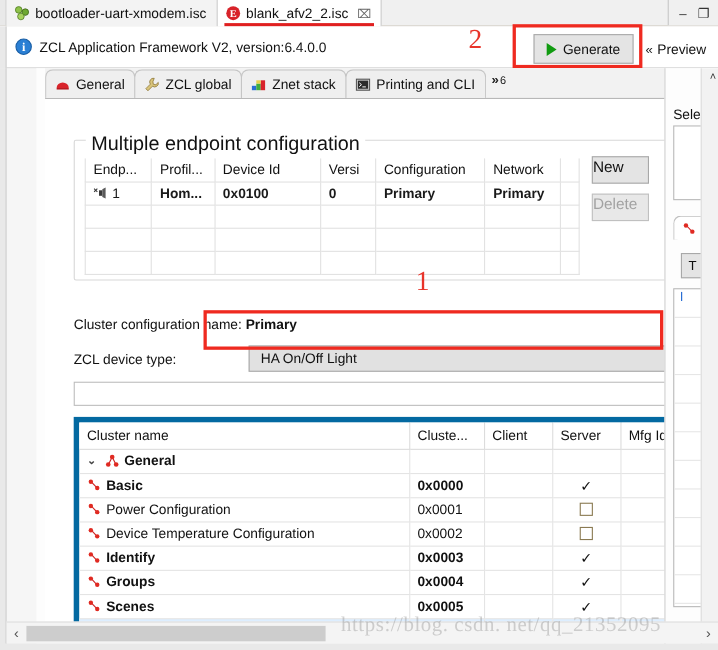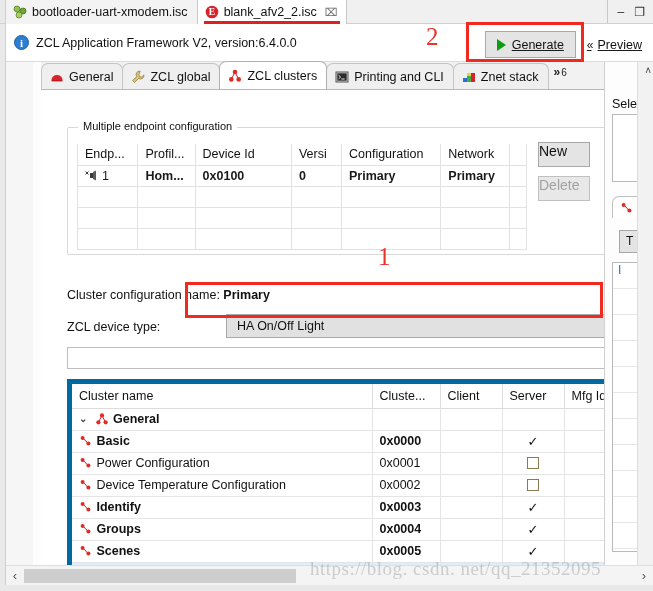--- a/index.html
+++ b/index.html
@@ -109,21 +109,21 @@
   .redbox {
     position: absolute;
     border: 3px solid #ef2a20;
     pointer-events: none;
   }
   #redbox-generate { left: 466px; top: 22px; width: 118px; height: 40px; }
   #redbox-devtype  { left: 185px; top: 282px; width: 418px; height: 36px; }
 
   .toolbtns {
     position: absolute; right: 0; top: 7px;
-    display: flex; align-items: flex-start; gap: 0px; text-decoration: underline;
+    display: flex; align-items: flex-start; gap: 0px;
   }
   .tbtn {
     display: flex; align-items: center; gap: 6px;
     height: 27px;
     padding: 0 11px;
     font-size: 12.5px;
     color: #111;
     background: #e4e4e4;
     border: 1px solid #a8a8a8;
     cursor: default;
@@ -191,21 +191,21 @@
 
   .group {
     position: absolute; left: 26px; top: 37px;
     width: 570px; height: 128px;
     border: 1px solid #d8d8d8;
     border-radius: 2px;
   }
   .group > legend, .group .glabel {
     position: absolute; left: 10px; top: -8px;
     background: #ffffff; padding: 0 5px;
-    font-size: 11px; color: #111;
+    font-size: 18px; color: #111;
   }
 
   table.eptable {
     position: absolute; left: 9px; top: 16px;
     width: 450px;
     border-collapse: collapse;
     background: #fff;
     font-size: 12.5px;
   }
   table.eptable th, table.eptable td {
@@ -498,55 +498,43 @@
 
       <div class="itab">
         <span class="ic">
           <svg width="14" height="14" viewBox="0 0 14 14">
             <path d="M9.2 1.2 a3.4 3.4 0 0 0-3.5 5.3 L1.6 10.6 l1.9 1.9 L7.6 8.4 a3.4 3.4 0 0 0 5.3-3.5 L10.7 7 L8.4 6.6 L8 4.3 Z" fill="#d9c47a" stroke="#8a7331" stroke-width="0.7"></path>
           </svg>
         </span>
         <span>ZCL global</span>
       </div>
 
-      <div class="itab active">
+
+      <div class="itab">
         <span class="ic">
           <svg width="14" height="14" viewBox="0 0 14 14">
-            <line x1="7" y1="3" x2="3.5" y2="10" stroke="#c22" stroke-width="1"></line>
-            <line x1="7" y1="3" x2="10.5" y2="10" stroke="#c22" stroke-width="1"></line>
-            <circle cx="7" cy="3" r="2.3" fill="#e02a22"></circle>
-            <circle cx="3.3" cy="10.4" r="2.3" fill="#e02a22"></circle>
-            <circle cx="10.7" cy="10.4" r="2.3" fill="#e02a22"></circle>
+            <rect x="1" y="8" width="4" height="4" fill="#2a6fd4"></rect>
+            <rect x="5" y="6" width="4" height="6" fill="#3fae3f"></rect>
+            <rect x="9" y="3" width="4" height="9" fill="#d8232a"></rect>
+            <rect x="5" y="3" width="4" height="3" fill="#e8d24a"></rect>
           </svg>
         </span>
-        <span>ZCL clusters</span>
+        <span>Znet stack</span>
       </div>
 
       <div class="itab">
         <span class="ic">
           <svg width="14" height="14" viewBox="0 0 14 14">
             <rect x="1" y="2" width="12" height="10" fill="#d8d8d8" stroke="#555" stroke-width="1"></rect>
             <rect x="2.3" y="3.3" width="9.4" height="7.4" fill="#2b2b2b"></rect>
             <path d="M3.6 5.2 L5.6 7 L3.6 8.8" fill="none" stroke="#ffffff" stroke-width="0.9"></path>
             <line x1="6.4" y1="9" x2="9.6" y2="9" stroke="#ffffff" stroke-width="0.9"></line>
           </svg>
         </span>
         <span>Printing and CLI</span>
-      </div>
-
-      <div class="itab">
-        <span class="ic">
-          <svg width="14" height="14" viewBox="0 0 14 14">
-            <rect x="1" y="8" width="4" height="4" fill="#2a6fd4"></rect>
-            <rect x="5" y="6" width="4" height="6" fill="#3fae3f"></rect>
-            <rect x="9" y="3" width="4" height="9" fill="#d8232a"></rect>
-            <rect x="5" y="3" width="4" height="3" fill="#e8d24a"></rect>
-          </svg>
-        </span>
-        <span>Znet stack</span>
       </div>
 
       <div class="itab-more">
         <span class="chev">»</span>
         <span class="cnt">6</span>
       </div>
     </div>
 
     <div class="body">
 

